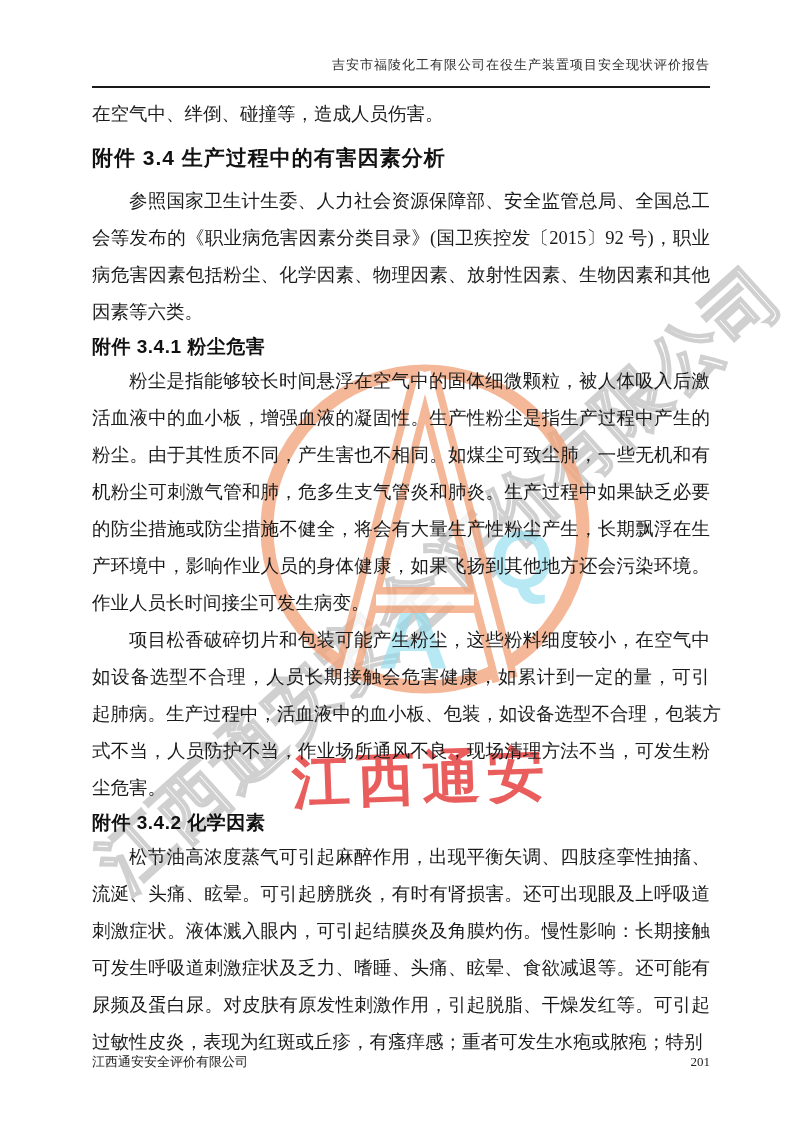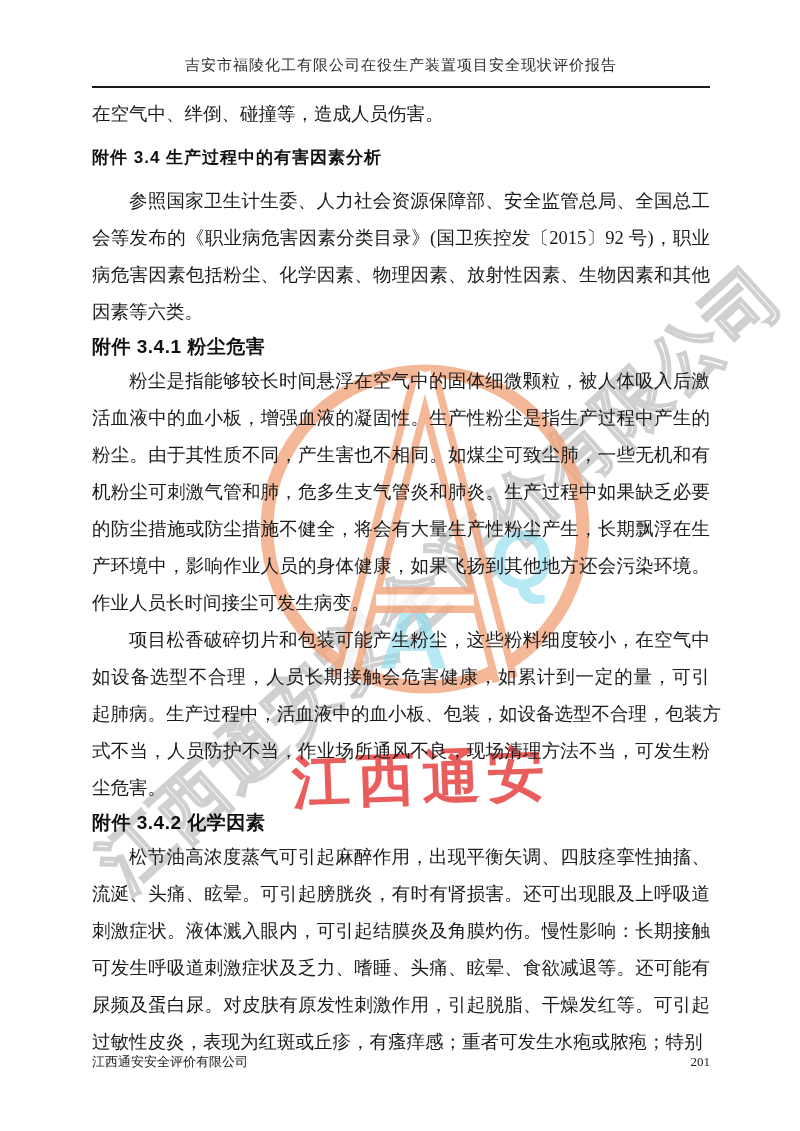--- a/index.html
+++ b/index.html
@@ -25,38 +25,38 @@
   .wm-red{
     position:absolute;left:292px;top:740px;
     font-family:"Liberation Sans", sans-serif;font-weight:bold;
     font-size:58px;letter-spacing:7px;color:#e63a3a;opacity:0.82;
     transform:rotate(-2deg);white-space:nowrap;
   }
 
   
   .content{position:absolute;inset:0;z-index:1;}
   .hdr{
-    position:absolute;top:56px;left:92px;width:618px;text-align:center;
-    font-size:15px;letter-spacing:1px;color:#2f2f2f;
+    position:absolute;top:56px;left:92px;width:618px;text-align:right;
+    font-size:13px;letter-spacing:1px;color:#2f2f2f;
     font-family:"Liberation Serif", serif;
   }
   .hdr-rule{
     position:absolute;top:86px;left:92px;width:618px;height:0;
     border-top:2px solid #1a1a1a;
   }
   .doc-body{position:absolute;top:96px;left:92px;width:618px;}
   .tline{
     height:37px;line-height:37px;font-size:18.5px;
     text-align:justify;text-align-last:justify;
     white-space:nowrap;overflow:visible;
   }
   .tline.lastline{text-align-last:left;}
   .tline.indent{text-indent:37px;}
   .heading1{
-    height:50px;line-height:50px;font-size:17px;font-weight:bold;
+    height:50px;line-height:50px;font-size:21px;font-weight:bold;
     font-family:"Liberation Sans", sans-serif;letter-spacing:1px;color:#111;
   }
   .heading2{
     height:32px;line-height:32px;font-size:19px;font-weight:bold;
     font-family:"Liberation Sans", sans-serif;letter-spacing:0.5px;color:#111;
   }
 
   
   .ftr{
     position:absolute;top:1053px;left:92px;width:618px;z-index:1;

